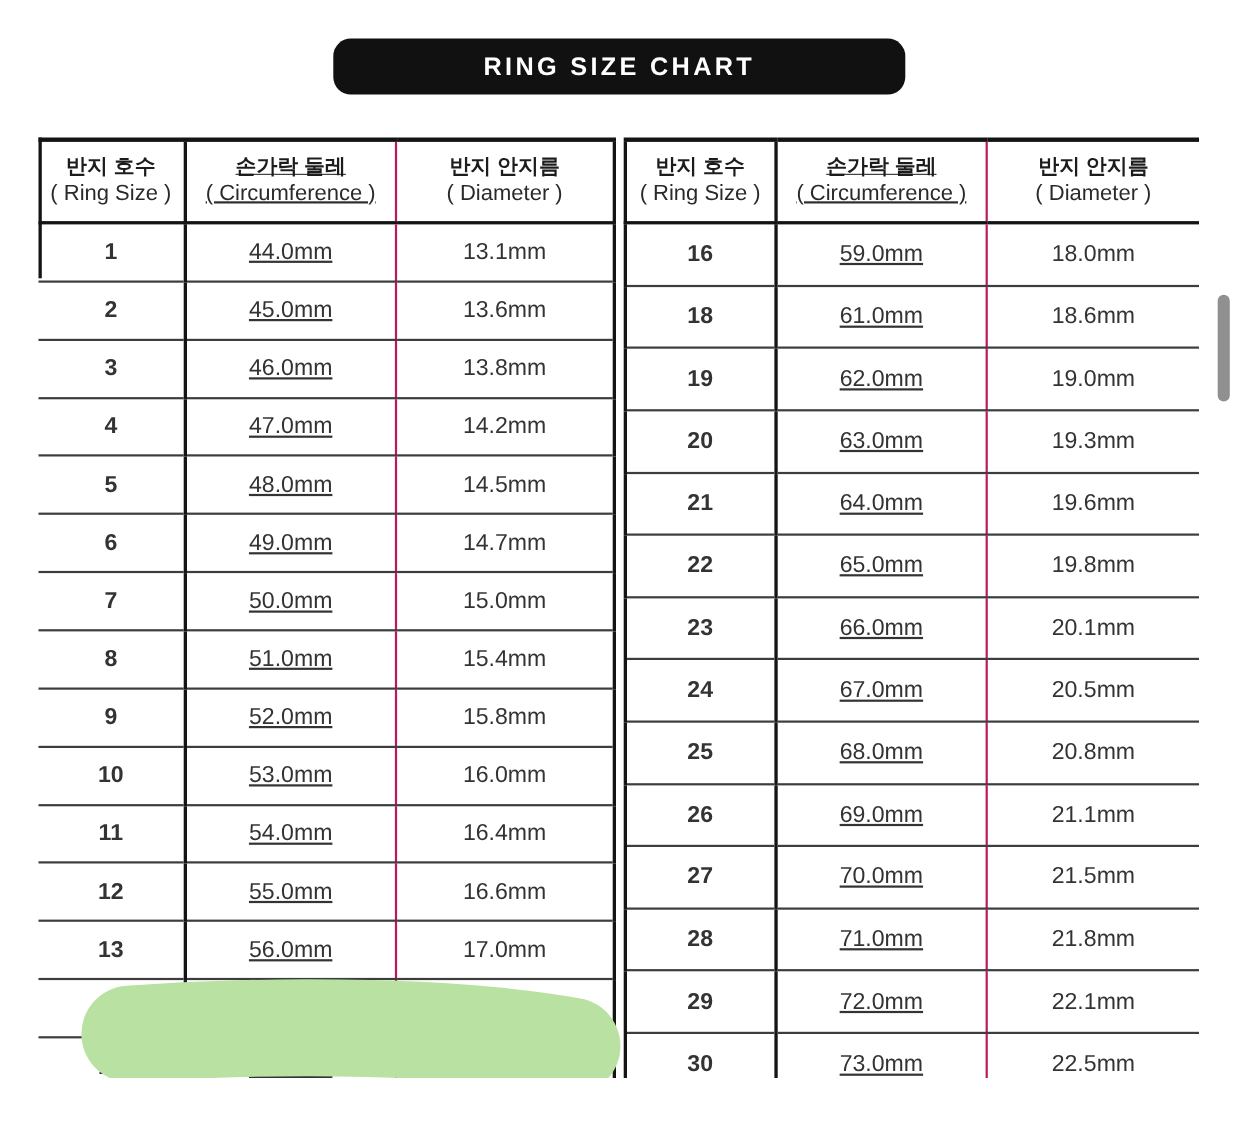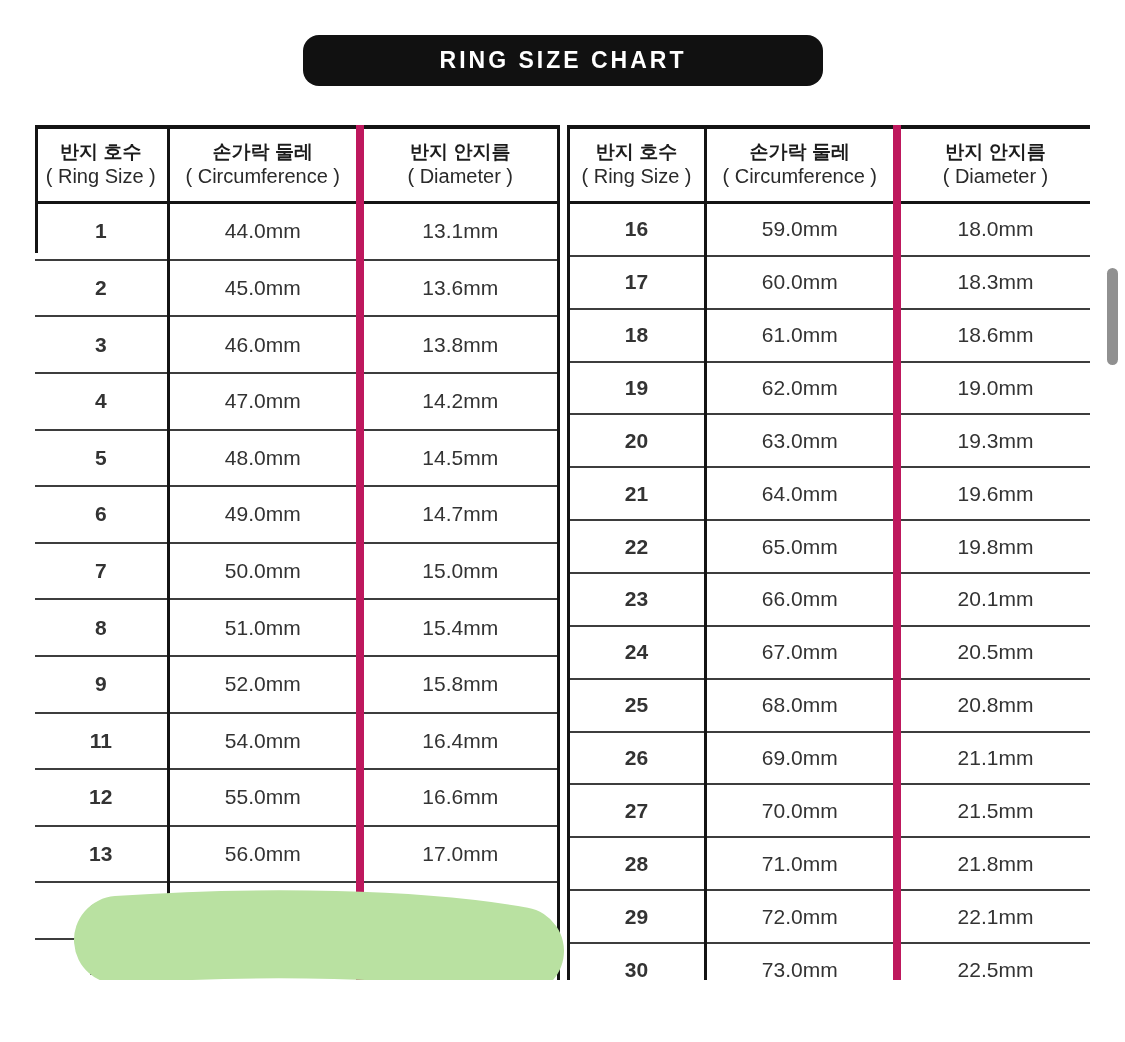--- a/index.html
+++ b/index.html
@@ -44,21 +44,21 @@
 
   table.half td {
     border-bottom:2px solid #3d3d3d;
     font-size:21px; color:#333333;
   }
   table.half tbody tr:last-child td { border-bottom:4px solid #141414; }
   td.size { font-weight:bold; color:#1c1c1c; }
 
   
   table.half th.c1, table.half td.c1 { border-right:3px solid #141414; }
-  table.half th.c2, table.half td.c2 { border-right:8px solid #be185d; }
+  table.half th.c2, table.half td.c2 { border-right:2px solid #be185d;text-decoration:underline; }
   
   table.left-half  th.c3, table.left-half  td.c3 { border-right:3px solid #141414; }
   table.right-half th.c1, table.right-half td.c1 { border-left:3px solid #141414; }
 
   
   .header-left-tick {
     position:absolute; left:35px; top:125px; width:3px; height:128px;
     background:#141414;
   }
   
@@ -159,20 +159,25 @@
             <td class="c2">51.0mm</td>
             <td class="c3">15.4mm</td>
           </tr>
 
           <tr>
             <td class="c1 size">9</td>
             <td class="c2">52.0mm</td>
             <td class="c3">15.8mm</td>
           </tr>
 
+          <tr>
+            <td class="c1 size">10</td>
+            <td class="c2">53.0mm</td>
+            <td class="c3">16.0mm</td>
+          </tr>
 
           <tr>
             <td class="c1 size">11</td>
             <td class="c2">54.0mm</td>
             <td class="c3">16.4mm</td>
           </tr>
 
           <tr>
             <td class="c1 size">12</td>
             <td class="c2">55.0mm</td>
@@ -222,25 +227,20 @@
         </tr>
       </thead>
       <tbody>
 
           <tr>
             <td class="c1 size">16</td>
             <td class="c2">59.0mm</td>
             <td class="c3">18.0mm</td>
           </tr>
 
-          <tr>
-            <td class="c1 size">17</td>
-            <td class="c2">60.0mm</td>
-            <td class="c3">18.3mm</td>
-          </tr>
 
           <tr>
             <td class="c1 size">18</td>
             <td class="c2">61.0mm</td>
             <td class="c3">18.6mm</td>
           </tr>
 
           <tr>
             <td class="c1 size">19</td>
             <td class="c2">62.0mm</td>

